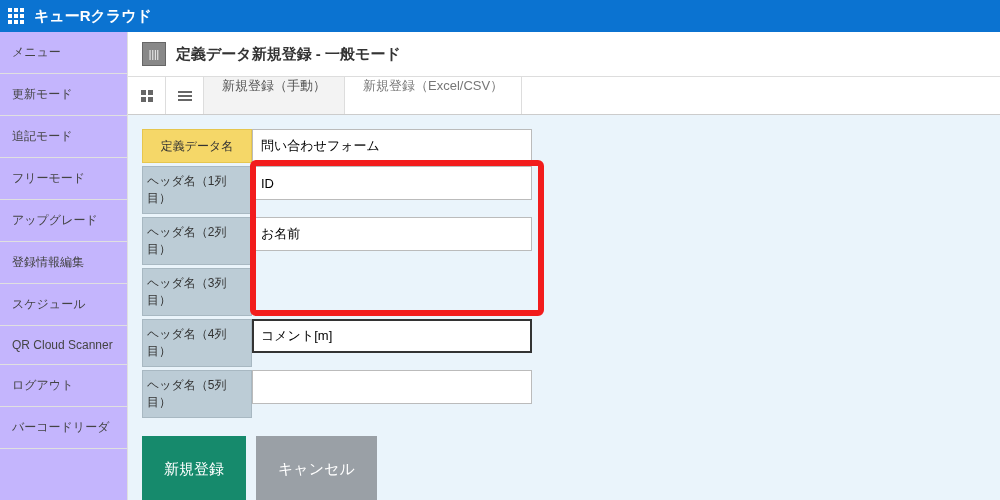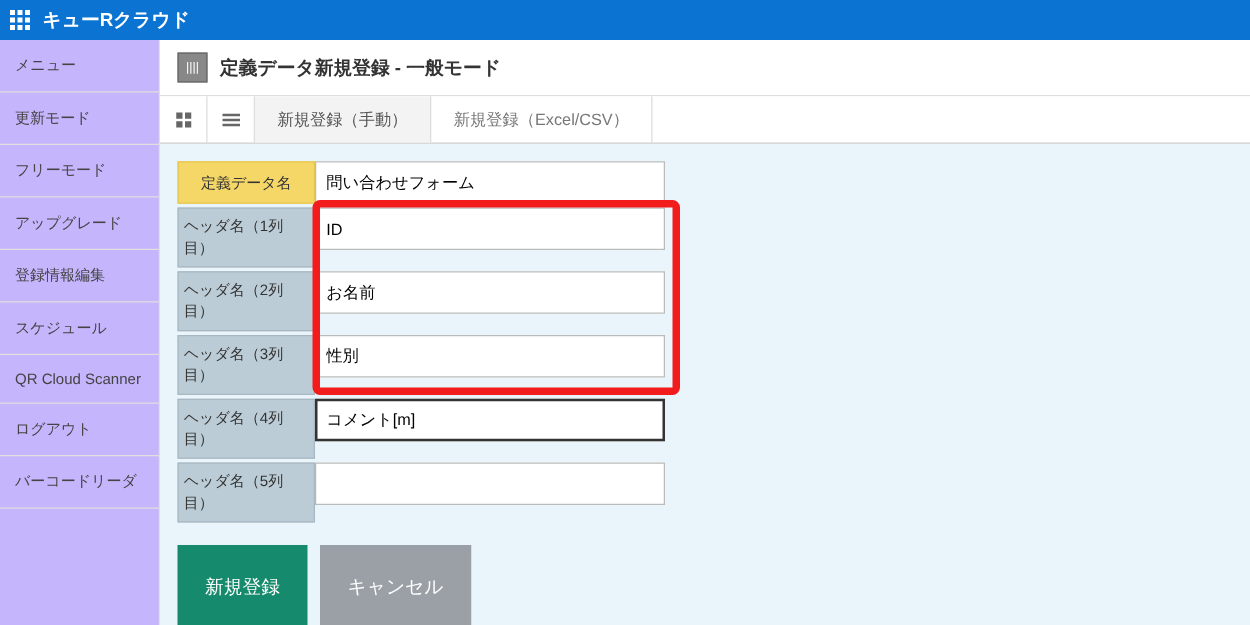--- a/index.html
+++ b/index.html
@@ -16,21 +16,21 @@
   .sidebar .item.active { background: #fff; position: relative; }
   .sidebar .item.active::before { content:""; position:absolute; left:0; top:0; bottom:0; width:3px; background:#666; }
 
   .main { flex: 1; background: #eaf4fb; }
   .page-head { background: #fff; border-bottom: 1px solid #ddd; padding: 10px 14px; display:flex; align-items:center; gap:10px; }
   .page-head .thumb { width:24px; height:24px; background:#888; border:1px solid #666; display:flex; align-items:center; justify-content:center; font-size:10px; color:#fff; }
   .page-head .title { font-size: 15px; font-weight: bold; color:#333; }
 
   .tabbar { background:#fff; border-bottom:1px solid #ccc; display:flex; align-items:stretch; height:38px; }
   .tabbar .iconbtn { width:38px; display:flex; align-items:center; justify-content:center; border-right:1px solid #ddd; cursor:pointer; color:#555; }
-  .tabbar .tab { padding: 0 18px; display:flex; align-items:center; border-right:1px solid #ddd; cursor:pointer; color:#777; }
+  .tabbar .tab { padding: 0 18px; display:flex; border-right:1px solid #ddd; cursor:pointer; color:#777; }
   .tabbar .tab.active { background:#f3f3f3; color:#555; }
 
   .form-area { padding: 14px 0 24px 14px; }
   .row { display:flex; margin-bottom:3px; align-items:stretch; }
   .row .lbl { width:110px; background:#bcccd6; color:#333; font-size:12px; display:flex; align-items:center; justify-content:center; padding:6px 4px; border:1px solid #a8b8c2; }
   .row.name .lbl { background:#f5d768; border-color:#e6c64e; }
   .row .field { flex:0 0 280px; }
   .row .field input { width:100%; height:34px; padding:13px 8px; border:1px solid #bbb; font-size:13px; background:#fff; } 
   
 
@@ -62,20 +62,21 @@
       <span></span>
       <span></span>
   </div>
   <div class="title">キューRクラウド</div>
 </div>
 
 <div class="layout">
   <div class="sidebar">
     <div class="item"><span>メニュー</span></div>
     <div class="item"><span>更新モード</span></div>
+    <div class="item"><span>追記モード</span></div>
     <div class="item"><span>フリーモード</span></div>
     <div class="item"><span>アップグレード</span></div>
     <div class="item"><span>登録情報編集</span></div>
     <div class="item"><span>スケジュール</span></div>
     <div class="item"><span>QR Cloud Scanner</span></div>
     <div class="item"><span>ログアウト</span></div>
     <div class="item"><span>バーコードリーダ</span></div>
   </div>
 
   <div class="main">
@@ -118,21 +119,20 @@
         <div class="row">
           <div class="lbl">ヘッダ名（1列目）</div>
           <div class="field"><input type="text" value="ID" style=""></div>
         </div>
         <div class="row">
           <div class="lbl">ヘッダ名（2列目）</div>
           <div class="field"><input type="text" value="お名前" style=""></div>
         </div>
         <div class="row">
           <div class="lbl">ヘッダ名（3列目）</div>
-          <div class="field"><input type="text" value="性別" style=""></div>
         </div>
         <div class="row">
           <div class="lbl">ヘッダ名（4列目）</div>
           <div class="field"><input type="text" style="outline: rgb(51, 51, 51) solid 2px; outline-offset: -2px;" value="コメント[m]"></div>
         </div>
         <div class="row">
           <div class="lbl">ヘッダ名（5列目）</div>
           <div class="field"><input type="text" value="" style=""></div>
         </div>
 

